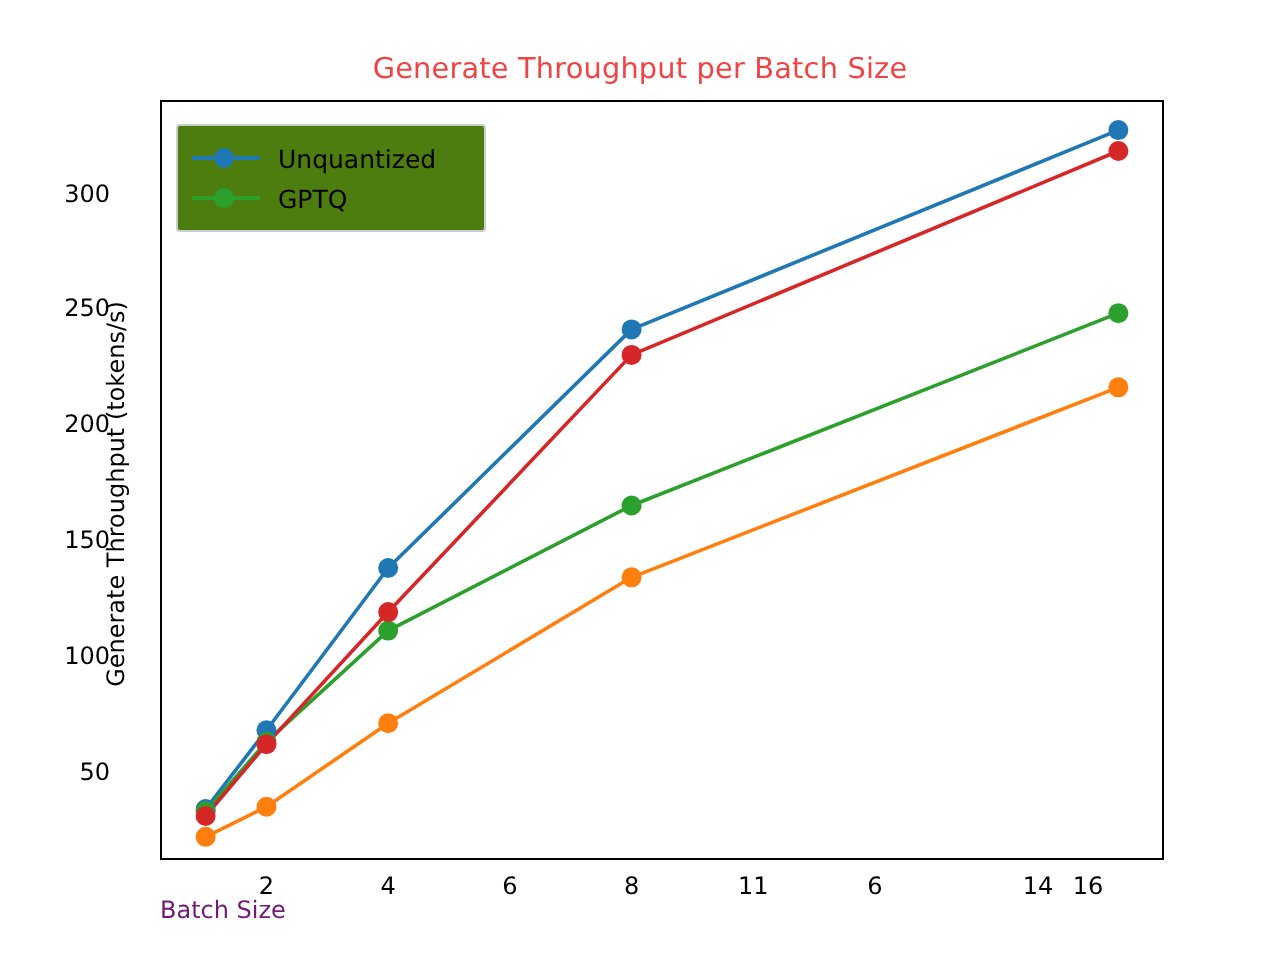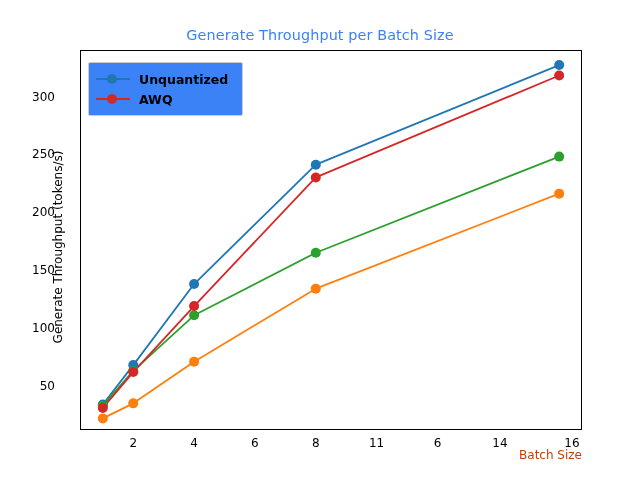--- a/index.html
+++ b/index.html
@@ -21,21 +21,21 @@
     height: 480px;
     background: #ffffff;
   }
   #chart-title {
     position: absolute;
     left: 0;
     top: 27px;
     width: 640px;
     text-align: center;
     font-size: 14.4px;
-    color: #3b82f6;
+    color: #ef4444;
     letter-spacing: 0.1px;
   }
   #plot-area {
     position: absolute;
     left: 80px;
     top: 50px;
     width: 502px;
     height: 380px;
   }
   #plot-svg {
@@ -52,23 +52,23 @@
     transform-origin: center center;
     font-size: 12px;
     color: #000000;
     white-space: nowrap;
   }
   #x-axis-label {
     position: absolute;
     left: 0;
     top: 398px;
     width: 502px;
-    text-align: right;
-    font-size: 12px;
-    color: #c2410c;
+    text-align: left;
+    font-size: 12px;
+    color: #701a75;
   }
   .ytick-label {
     position: absolute;
     right: 585px;
     text-align: right;
     font-size: 12px;
     color: #000000;
     width: 60px;
     line-height: 1;
   }
@@ -78,26 +78,25 @@
     text-align: center;
     font-size: 12px;
     color: #000000;
     width: 40px;
     line-height: 1;
   }
   #legend-box {
     position: absolute;
     left: 88px;
     top: 62px;
-    background: #3b82f6;
+    background: #4d7c0f;
     border: 1px solid #cccccc;
     border-radius: 2px;
-    padding: 6px 14px 6px 7px;
+    padding: 6px 24px 6px 7px;
     box-sizing: border-box;
-    font-weight: bold;
   }
   .legend-row {
     display: flex;
     align-items: center;
     height: 20px;
   }
   .legend-swatch {
     width: 34px;
     height: 14px;
     position: relative;
@@ -195,34 +194,34 @@
       <div class="ytick-label" style="top: 148.427px;">250</div>
       <div class="ytick-label" style="top: 90.5px;">300</div>
     </div>
   <div id="xtick-labels">
       <div class="xtick-label" style="left: 113.242px;">2</div>
       <div class="xtick-label" style="left: 174.091px;">4</div>
       <div class="xtick-label" style="left: 234.939px;">6</div>
       <div class="xtick-label" style="left: 295.788px;">8</div>
       <div class="xtick-label" style="left: 356.636px;">11</div>
       <div class="xtick-label" style="left: 417.485px;">6</div>
-      <div class="xtick-label" style="left: 480px;">14</div>
-      <div class="xtick-label" style="left: 552px; text-align: center;">16</div>
+      <div class="xtick-label" style="left: 499px;">14</div>
+      <div class="xtick-label" style="left: 524px; text-align: center;">16</div>
     </div>
 
   <div id="legend-box">
       <div class="legend-row">
         <span class="legend-swatch">
           <span class="lg-line" style="background: rgb(31, 119, 180);"></span>
           <span class="lg-dot" style="background: rgb(31, 119, 180);"></span>
         </span>
         <span class="legend-label">Unquantized</span>
       </div>
       <div class="legend-row">
         <span class="legend-swatch">
-          <span class="lg-line" style="background: rgb(214, 39, 40);"></span>
-          <span class="lg-dot" style="background: rgb(214, 39, 40);"></span>
+          <span class="lg-line" style="background: rgb(44, 160, 44);"></span>
+          <span class="lg-dot" style="background: rgb(44, 160, 44);"></span>
         </span>
-        <span class="legend-label">AWQ</span>
+        <span class="legend-label">GPTQ</span>
       </div>
     </div>
 
 </div>
 
 </body></html>

